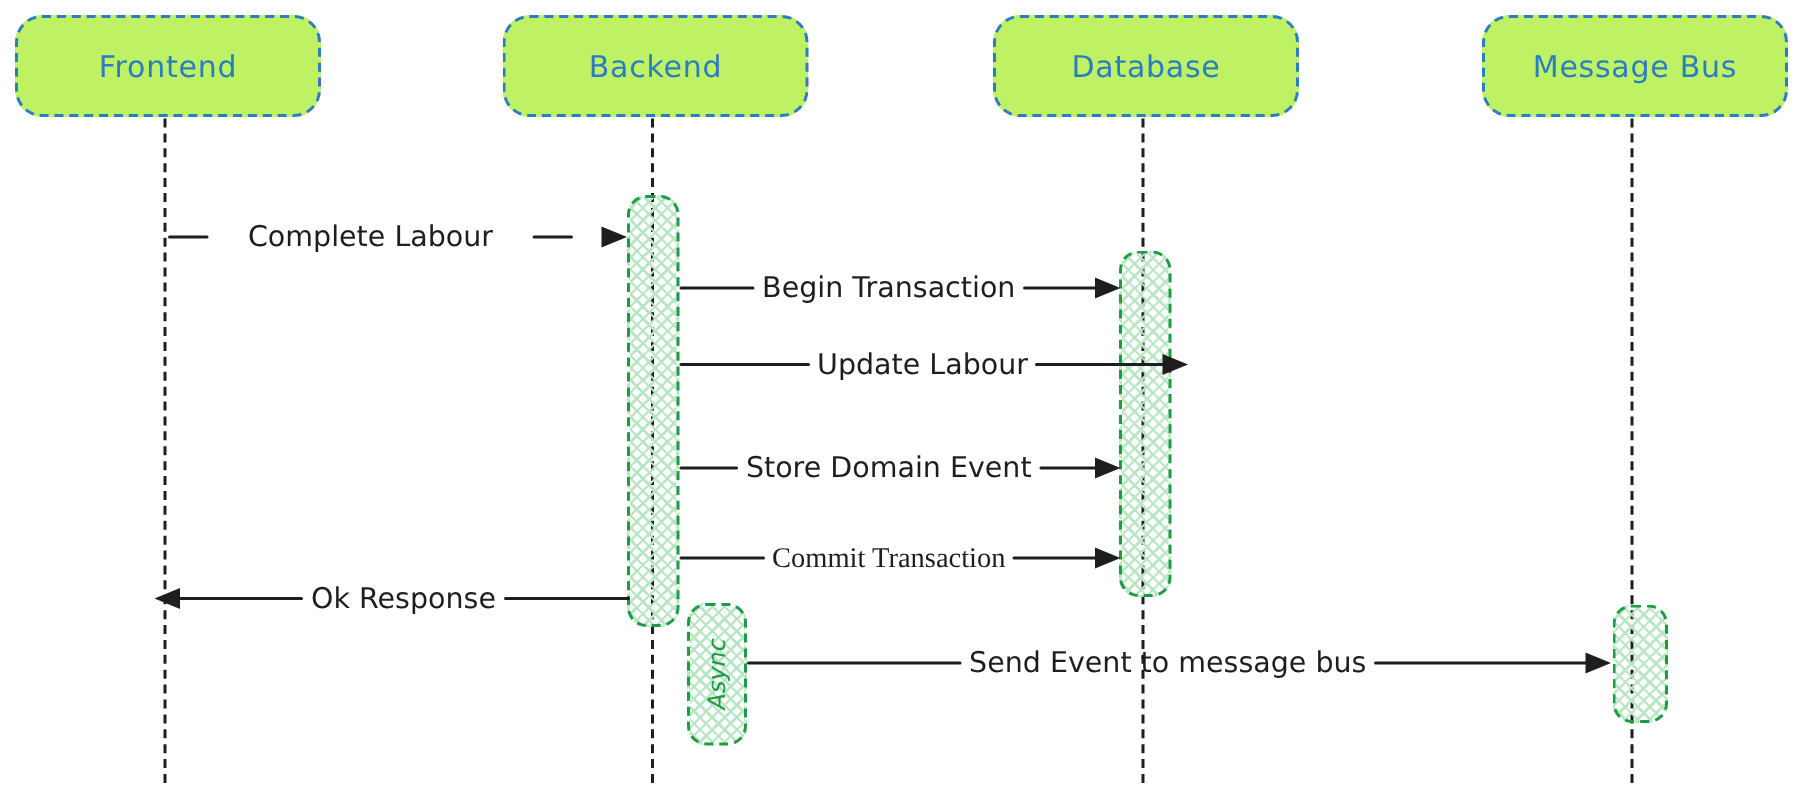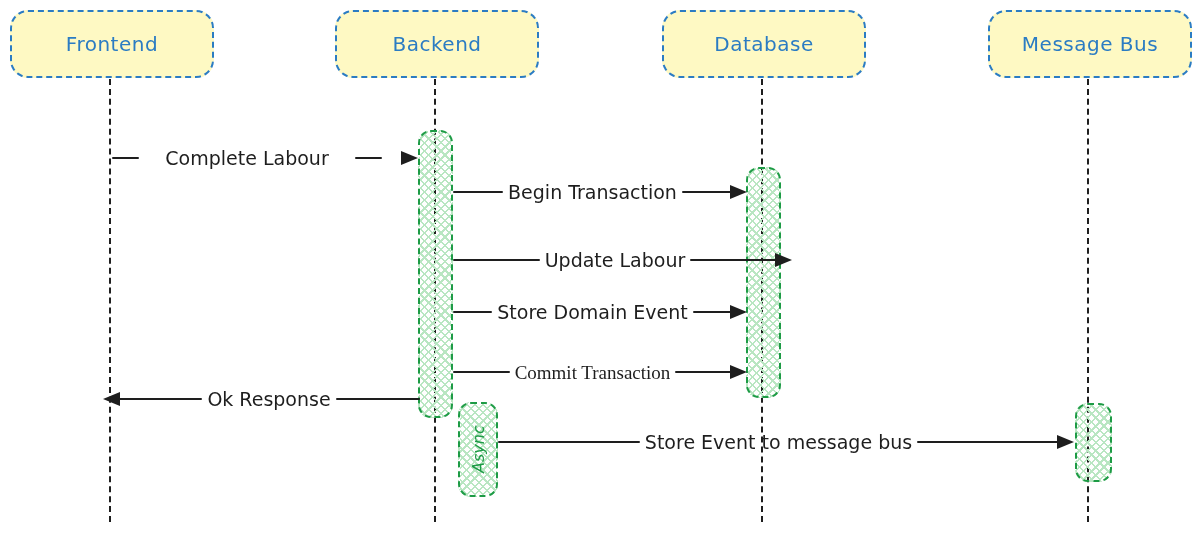--- a/index.html
+++ b/index.html
@@ -15,21 +15,21 @@
     background: #ffffff;
   }
 
   
   .participant {
     position: absolute;
     top: 10px;
     width: 200px; height: 64px;
     border: 2.5px dashed #2b7cc3;
     border-radius: 18px;
-    background: #fef9c3;
+    background: #bef264;
     display: flex; align-items: center; justify-content: center;
     color: #2b7cc3;
     font-size: 20px;
     letter-spacing: 0.5px;
     z-index: 4;
   }
   .p-frontend   { left: 10px; }
   .p-backend    { left: 335px; }
   .p-database   { left: 662px; }
   .p-messagebus { left: 988px; }
@@ -104,21 +104,21 @@
   }
   .head-left {
     width: 0; height: 0;
     border-top: 7px solid transparent;
     border-bottom: 7px solid transparent;
     border-right: 17px solid #1e1e1e;
     margin-right: -2px;
   }
   .m-1 { left: 112px; top: 141px; width: 306px; gap: 21px; }
   .m-2 { left: 453px; top: 175px; width: 294px; align-items: center; }
-  .m-3 { left: 453px; top: 243px; width: 339px; }
+  .m-3 { left: 453px; top: 226px; width: 339px; }
   .m-4 { left: 453px; top: 295px; width: 294px; }
   .m-5 { left: 453px; top: 355px; width: 294px; font-family: Liberation Serif, serif; }
   .m-6 { left: 103px; top: 382px; width: 317px; }
   .m-7 { left: 498px; top: 425px; width: 576px; }
 </style>
 </head>
 <body>
 
 <div class="canvas">
 
@@ -171,21 +171,21 @@
 
   <div class="message m-6">
     <div class="head-left"></div>
     <div class="seg"></div>
     <span class="lbl">Ok Response</span>
     <div class="seg"></div>
   </div>
 
   <div class="message m-7">
     <div class="seg"></div>
-    <span class="lbl">Store Event to message bus</span>
+    <span class="lbl">Send Event to message bus</span>
     <div class="seg"></div>
     <div class="head-right"></div>
   </div>
 
   <div class="participant p-frontend">
     <span>Frontend</span>
   </div>
   <div class="participant p-backend">
     <span>Backend</span>
   </div>

